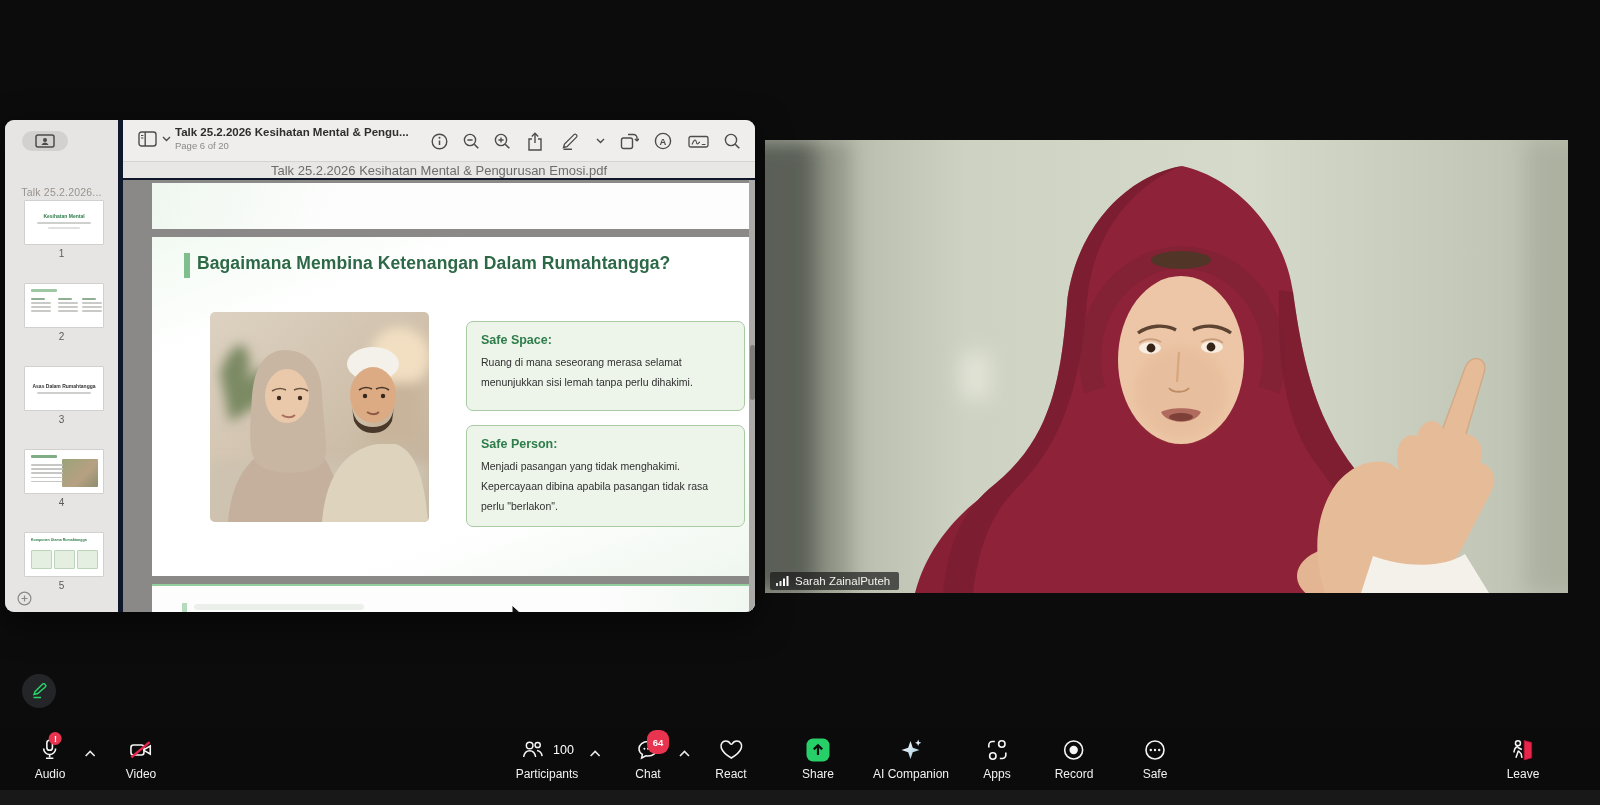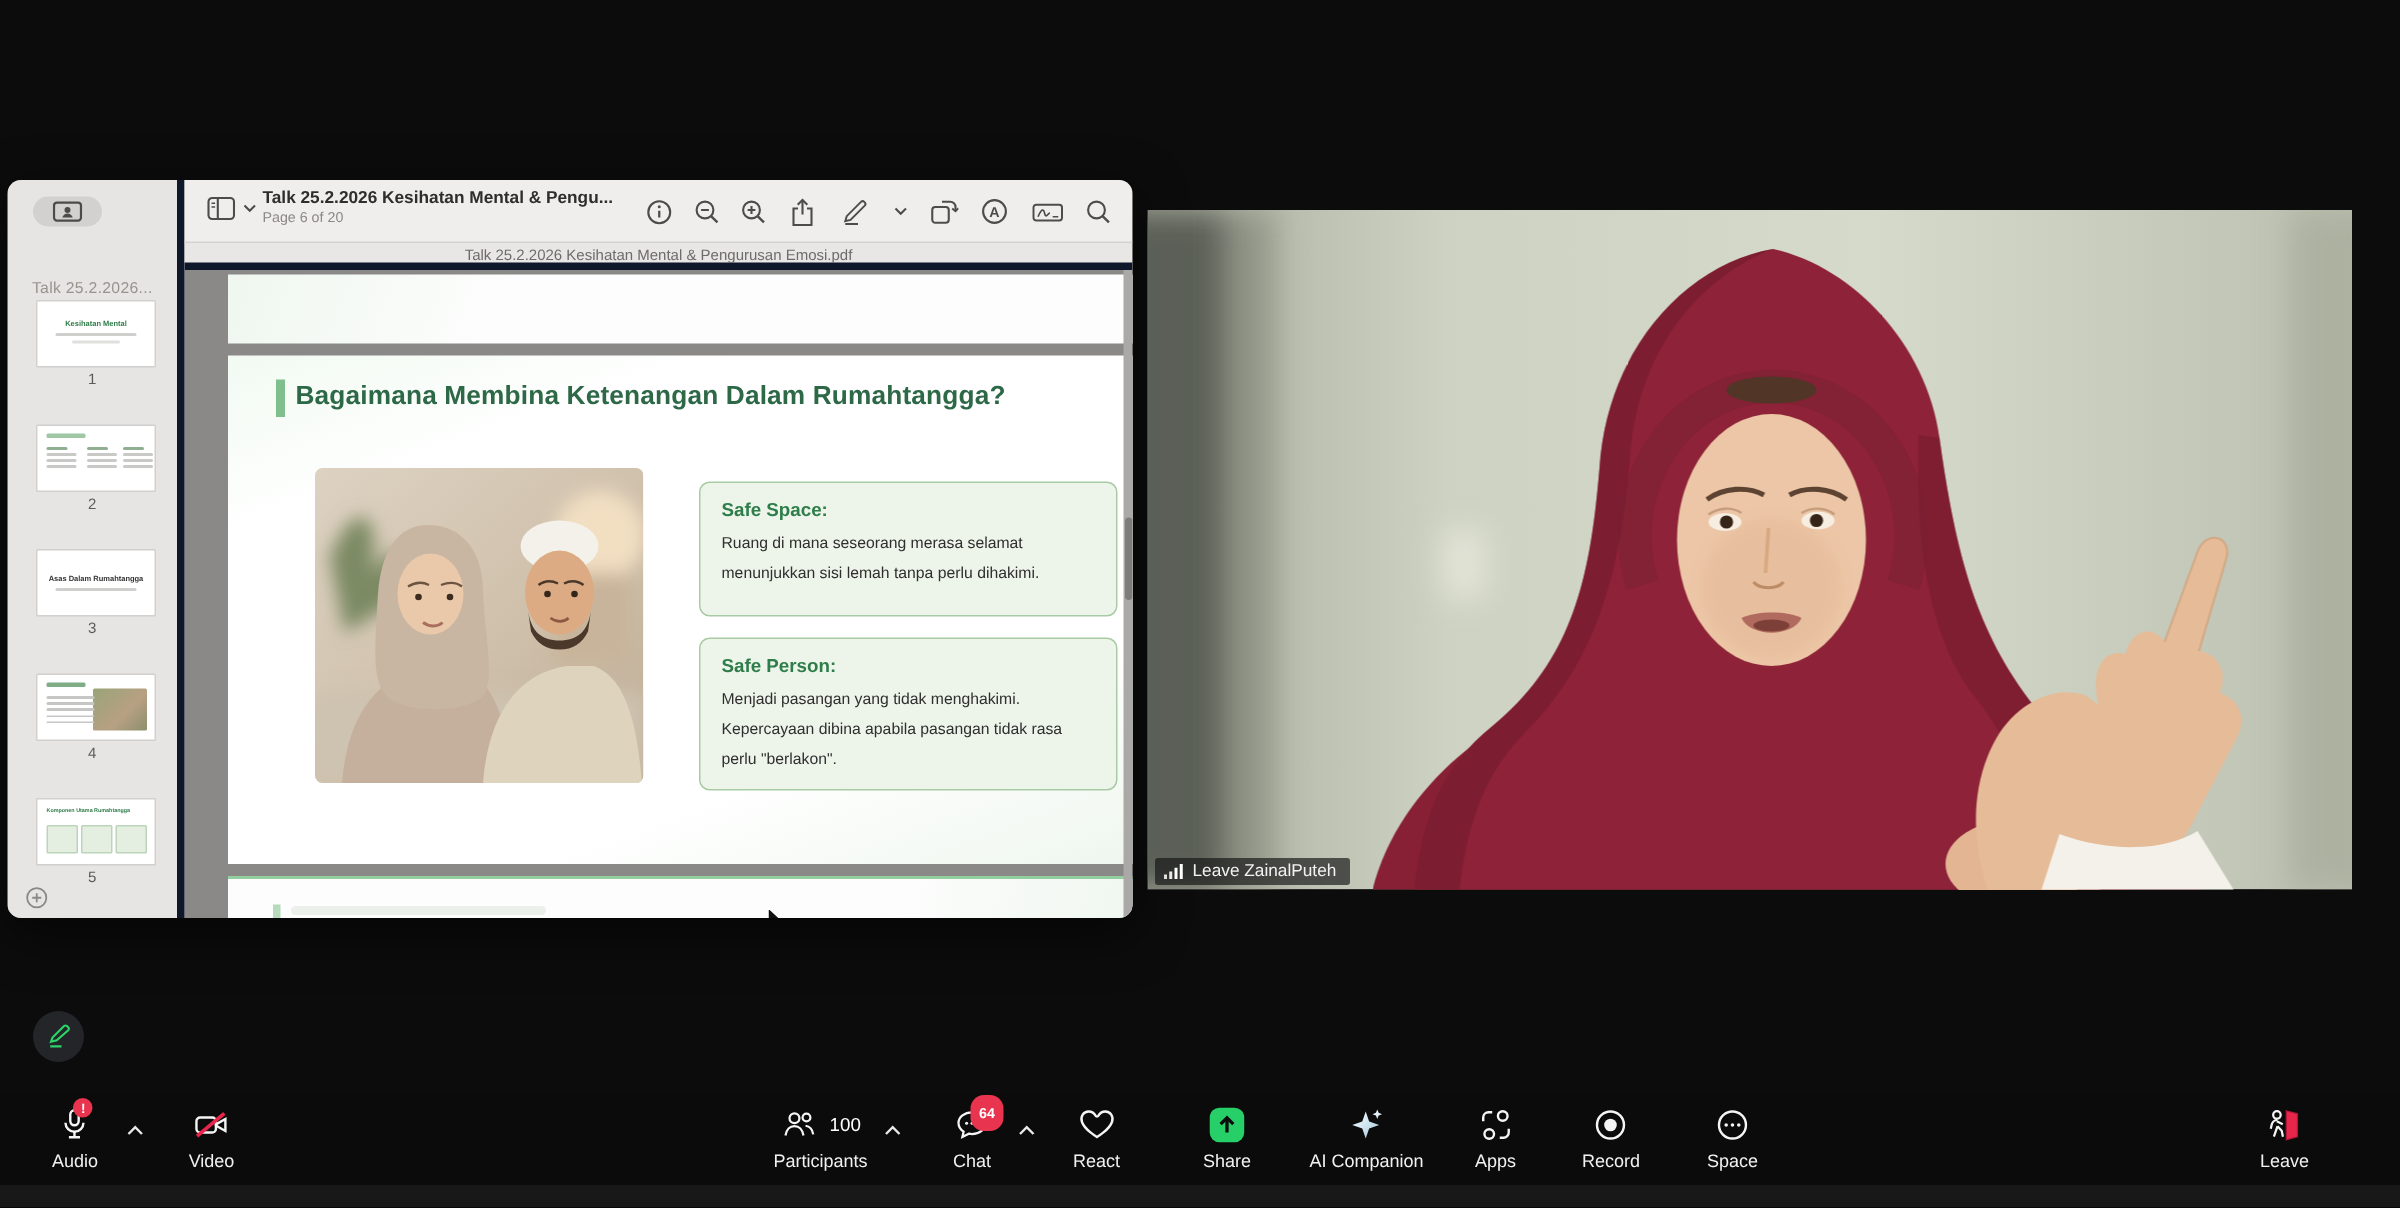--- a/index.html
+++ b/index.html
@@ -44,21 +44,21 @@
     border-bottom:1px solid #d5d3d1; }
   .pv-sbtoggle { position:absolute; left:15px; top:11px; display:flex; align-items:center; gap:5px;
     background:none; border:none; cursor:pointer; }
   .pv-titleblock { position:absolute; left:52px; top:6px; }
   .pv-title { font-size:11.5px; font-weight:bold; color:#2e2e2e; white-space:nowrap; }
   .pv-pageind { font-size:9.5px; color:#8b8987; margin-top:2px; }
   .pv-tbicons { position:absolute; right:8px; top:0; height:42px; display:flex; align-items:center; }
   .pv-tbi { border:none; background:none; cursor:pointer; display:flex; align-items:center; justify-content:center; padding:0; }
 
   .pv-filenamebar { position:absolute; left:118px; top:42px; right:0; height:18px; background:#e9e7e5;
-    border-bottom:5px solid #0f172a; text-align:center; font-size:10px; color:#6e6c6a; line-height:17px; }
+    border-bottom:2px solid #0f172a; text-align:center; font-size:13px; color:#6e6c6a; line-height:17px; }
 
   .pv-content { position:absolute; left:118px; top:60px; right:0; bottom:0; background:#8a8988;margin-left:24px; }
   .page { position:absolute; left:5px; width:625px; background:#fff; }
   .page-frag-top { top:3px; height:46px; background:linear-gradient(110deg,#eff7ef, #fdfdfd 30%, #fdfdfd); }
   .page-main { top:57px; height:339px; background:linear-gradient(160deg,#f2faf2, #ffffff 22%, #ffffff 72%, #eef6ee); }
   .page-frag-bottom { top:404px; height:28px; border-top:2px solid #92ce9e;
     background:linear-gradient(100deg,#fdfdfd 70%, #eef6ee); }
   .pfb-accent { position:absolute; left:30px; top:17px; width:5px; height:9px; background:#a8d5b0; opacity:.85; }
   .pfb-smudge { position:absolute; left:42px; top:18px; width:170px; height:6px; background:#e7ece6; border-radius:3px; opacity:.8; }
 
@@ -424,21 +424,21 @@
 
       <path d="M596 453 L608 416 C640 428 678 428 700 414 L724 453 Z" fill="#f4f1ea"></path>
     </svg>
     <div class="nametag">
       <svg width="14" height="12" viewBox="0 0 14 12">
         <rect x="0" y="8" width="2" height="3" fill="#fff" opacity=".85"></rect>
         <rect x="3.5" y="6" width="2" height="5" fill="#fff" opacity=".9"></rect>
         <rect x="7" y="3.5" width="2" height="7.5" fill="#fff"></rect>
         <rect x="10.5" y="1" width="2" height="10" fill="#fff"></rect>
       </svg>
-      <span class="nametag-text">Leave ZainalPuteh</span>
+      <span class="nametag-text">Sarah ZainalPuteh</span>
     </div>
   </div>
 
   <div class="bottom-bar" id="bottom-bar">
       <button class="tbi tbi-audio">
         <div class="tbi-iconrow">
   <svg width="26" height="26" viewBox="0 0 26 26">
     <rect x="10.2" y="3.2" width="5.6" height="10" rx="2.8" fill="none" stroke="#f5f5f5" stroke-width="1.6"></rect>
     <path d="M7 11.5a6 6 0 0 0 12 0" fill="none" stroke="#f5f5f5" stroke-width="1.6"></path>
     <line x1="13" y1="17.5" x2="13" y2="20.6" stroke="#f5f5f5" stroke-width="1.6"></line>
@@ -553,21 +553,21 @@
       </button>
       <button class="tbi tbi-more">
         <div class="tbi-iconrow">
   <svg width="26" height="26" viewBox="0 0 26 26">
     <circle cx="13" cy="13" r="9" fill="none" stroke="#f5f5f5" stroke-width="1.6"></circle>
     <circle cx="8.8" cy="13" r="1.2" fill="#f5f5f5"></circle>
             <circle cx="13" cy="13" r="1.2" fill="#f5f5f5"></circle>
             <circle cx="17.2" cy="13" r="1.2" fill="#f5f5f5"></circle>
   </svg>
 </div>
-        <div class="tbi-label">Space</div>
+        <div class="tbi-label">Safe</div>
       </button>
       <button class="tbi tbi-leave">
         <div class="tbi-iconrow">
   <svg width="26" height="26" viewBox="0 0 26 26">
     <path d="M14.5 3.5l7.5 2v15.4l-7.5 2z" fill="#e8254b"></path>
     <path d="M14.5 3.5l7.5 2v15.4l-7.5 2z" fill="none" stroke="#b31436" stroke-width=".8"></path>
     <circle cx="8.3" cy="6.3" r="2.5" fill="none" stroke="#f5f5f5" stroke-width="1.5"></circle>
     <path d="M8.5 9.5c-2 .3-3.3 1.5-3.7 3.4l-.6 2.6" fill="none" stroke="#f5f5f5" stroke-width="1.5"></path>
     <path d="M8.7 13.8l-2.4 7M8.7 13.8l2.8 3 .8 4" fill="none" stroke="#f5f5f5" stroke-width="1.5"></path>
     <path d="M8.2 10.5l4 2" fill="none" stroke="#f5f5f5" stroke-width="1.5"></path>

